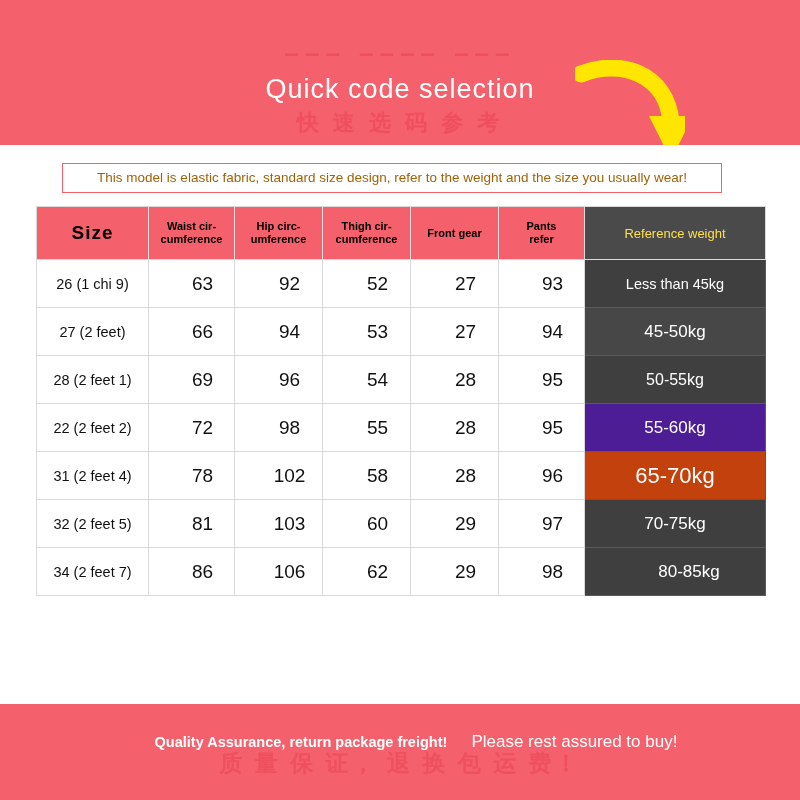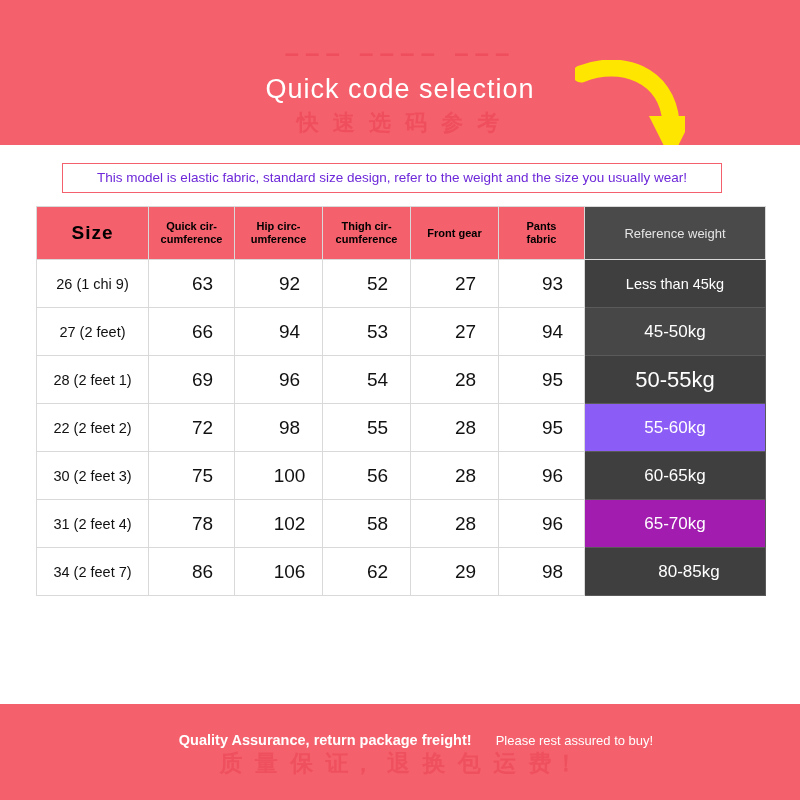--- a/index.html
+++ b/index.html
@@ -75,21 +75,21 @@
   .notice {
     position: absolute;
     left: 62px;
     top: 18px;
     width: 660px;
     box-sizing: border-box;
     border: 1px solid #f4606c;
     background: #ffffff;
     text-align: center;
     font-size: 13.5px;
-    color: #6d28d9;
+    color: #a16207;
     padding: 6px 4px 7px;
     white-space: nowrap;
   }
 
   
   .table-wrap {
     position: absolute;
     left: 36px;
     top: 206px;
     width: 729px;
@@ -116,21 +116,21 @@
     letter-spacing: 1px;
   }
   thead th.small {
     font-size: 11px;
     line-height: 13px;
     font-weight: bold;
     padding: 0 4px;
   }
   thead th.weight-col {
     background: #4a4a4a;
-    color: #e5e5e5;
+    color: #fde047;
     font-size: 13px;
     font-weight: normal;
   }
   tbody td {
     height: 47px;
     color: #111111;
   }
   tbody td.label {
     font-size: 14.5px;
     background: #ffffff;
@@ -141,24 +141,24 @@
     padding-left: 22px;
   }
   tbody td.weight {
     color: #ffffff;
     font-size: 16px;
     border-color: #5a5a5a;
     text-align: center;
   }
   tbody td.weight.w0 { background: #3f3f3f; font-size: 14.5px; }
   tbody td.weight.w1 { background: #474747; font-size: 17px; }
-  tbody td.weight.w2 { background: #3f3f3f; font-size: 22px; }
-  tbody td.weight.w3 { background: #8b5cf6; font-size: 17px; }
+  tbody td.weight.w2 { background: #3f3f3f; font-size: 16px; }
+  tbody td.weight.w3 { background: #4c1d95; font-size: 17px; }
   tbody td.weight.w4 { background: #3f3f3f; font-size: 17px; }
-  tbody td.weight.w5 { background: #a21caf; font-size: 17px; }
+  tbody td.weight.w5 { background: #c2410c; font-size: 22px; }
   tbody td.weight.w6 { background: #3f3f3f; font-size: 17px; }
   tbody td.weight.w7 { background: #474747; font-size: 17px; }
   tbody td.weight.w8 { background: #3f3f3f; font-size: 17px; padding-left: 28px; }
 
   
   col.c-size { width: 112px; }
   col.c-waist { width: 86px; }
   col.c-hip { width: 88px; }
   col.c-thigh { width: 88px; }
   col.c-front { width: 88px; }
@@ -199,21 +199,21 @@
   }
   .footer-main .strong {
     font-weight: bold;
     margin-left: 32px;
   }
   .footer-main .sep {
     display: inline-block;
     width: 16px;
   }
   .footer-main .sub {
-    font-size: 13px;
+    font-size: 17px;
   }
 </style>
 </head>
 <body>
 
 <div class="page">
 
   <div class="header">
     <div class="header-ghost top">––– –––– –––</div>
     <div class="header-title">Quick code selection</div>
@@ -236,37 +236,37 @@
           <col class="c-hip">
           <col class="c-thigh">
           <col class="c-front">
           <col class="c-length">
           <col class="c-weight">
       </colgroup>
       <thead>
         <tr>
           <th class="size-col">Size</th>
           <th class="small">
-            <div>Quick cir-</div>
+            <div>Waist cir-</div>
             <div>cumference</div>
           </th>
           <th class="small">
             <div>Hip circ-</div>
             <div>umference</div>
           </th>
           <th class="small">
             <div>Thigh cir-</div>
             <div>cumference</div>
           </th>
           <th class="small">
             <div>Front gear</div>
           </th>
           <th class="small">
             <div>Pants</div>
-            <div>fabric</div>
+            <div>refer</div>
           </th>
           <th class="weight-col">Reference weight</th>
         </tr>
       </thead>
       <tbody>
         <tr>
           <td class="label">26 (1 chi 9)</td>
           <td class="num">63</td>
           <td class="num">92</td>
           <td class="num">52</td>
@@ -295,36 +295,36 @@
         <tr>
           <td class="label">22 (2 feet 2)</td>
           <td class="num">72</td>
           <td class="num">98</td>
           <td class="num">55</td>
           <td class="num">28</td>
           <td class="num">95</td>
           <td class="weight w3">55-60kg</td>
         </tr>
         <tr>
-          <td class="label">30 (2 feet 3)</td>
-          <td class="num">75</td>
-          <td class="num">100</td>
-          <td class="num">56</td>
-          <td class="num">28</td>
-          <td class="num">96</td>
-          <td class="weight w4">60-65kg</td>
-        </tr>
-        <tr>
           <td class="label">31 (2 feet 4)</td>
           <td class="num">78</td>
           <td class="num">102</td>
           <td class="num">58</td>
           <td class="num">28</td>
           <td class="num">96</td>
           <td class="weight w5">65-70kg</td>
+        </tr>
+        <tr>
+          <td class="label">32 (2 feet 5)</td>
+          <td class="num">81</td>
+          <td class="num">103</td>
+          <td class="num">60</td>
+          <td class="num">29</td>
+          <td class="num">97</td>
+          <td class="weight w6">70-75kg</td>
         </tr>
         <tr>
           <td class="label">34 (2 feet 7)</td>
           <td class="num">86</td>
           <td class="num">106</td>
           <td class="num">62</td>
           <td class="num">29</td>
           <td class="num">98</td>
           <td class="weight w8">80-85kg</td>
         </tr>

